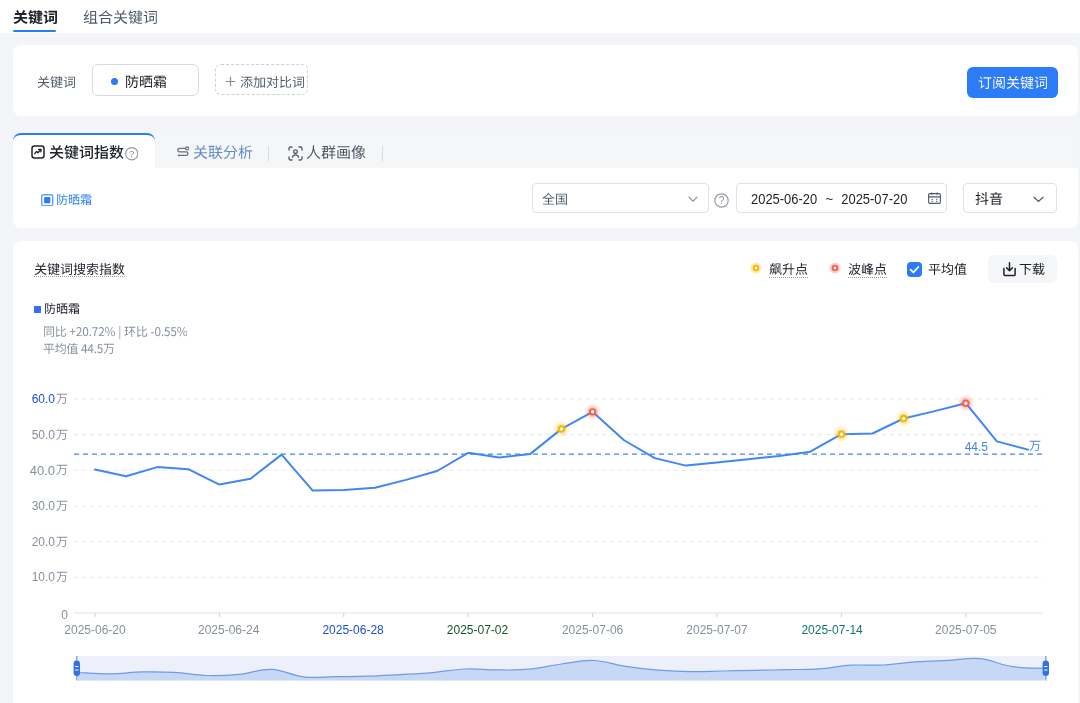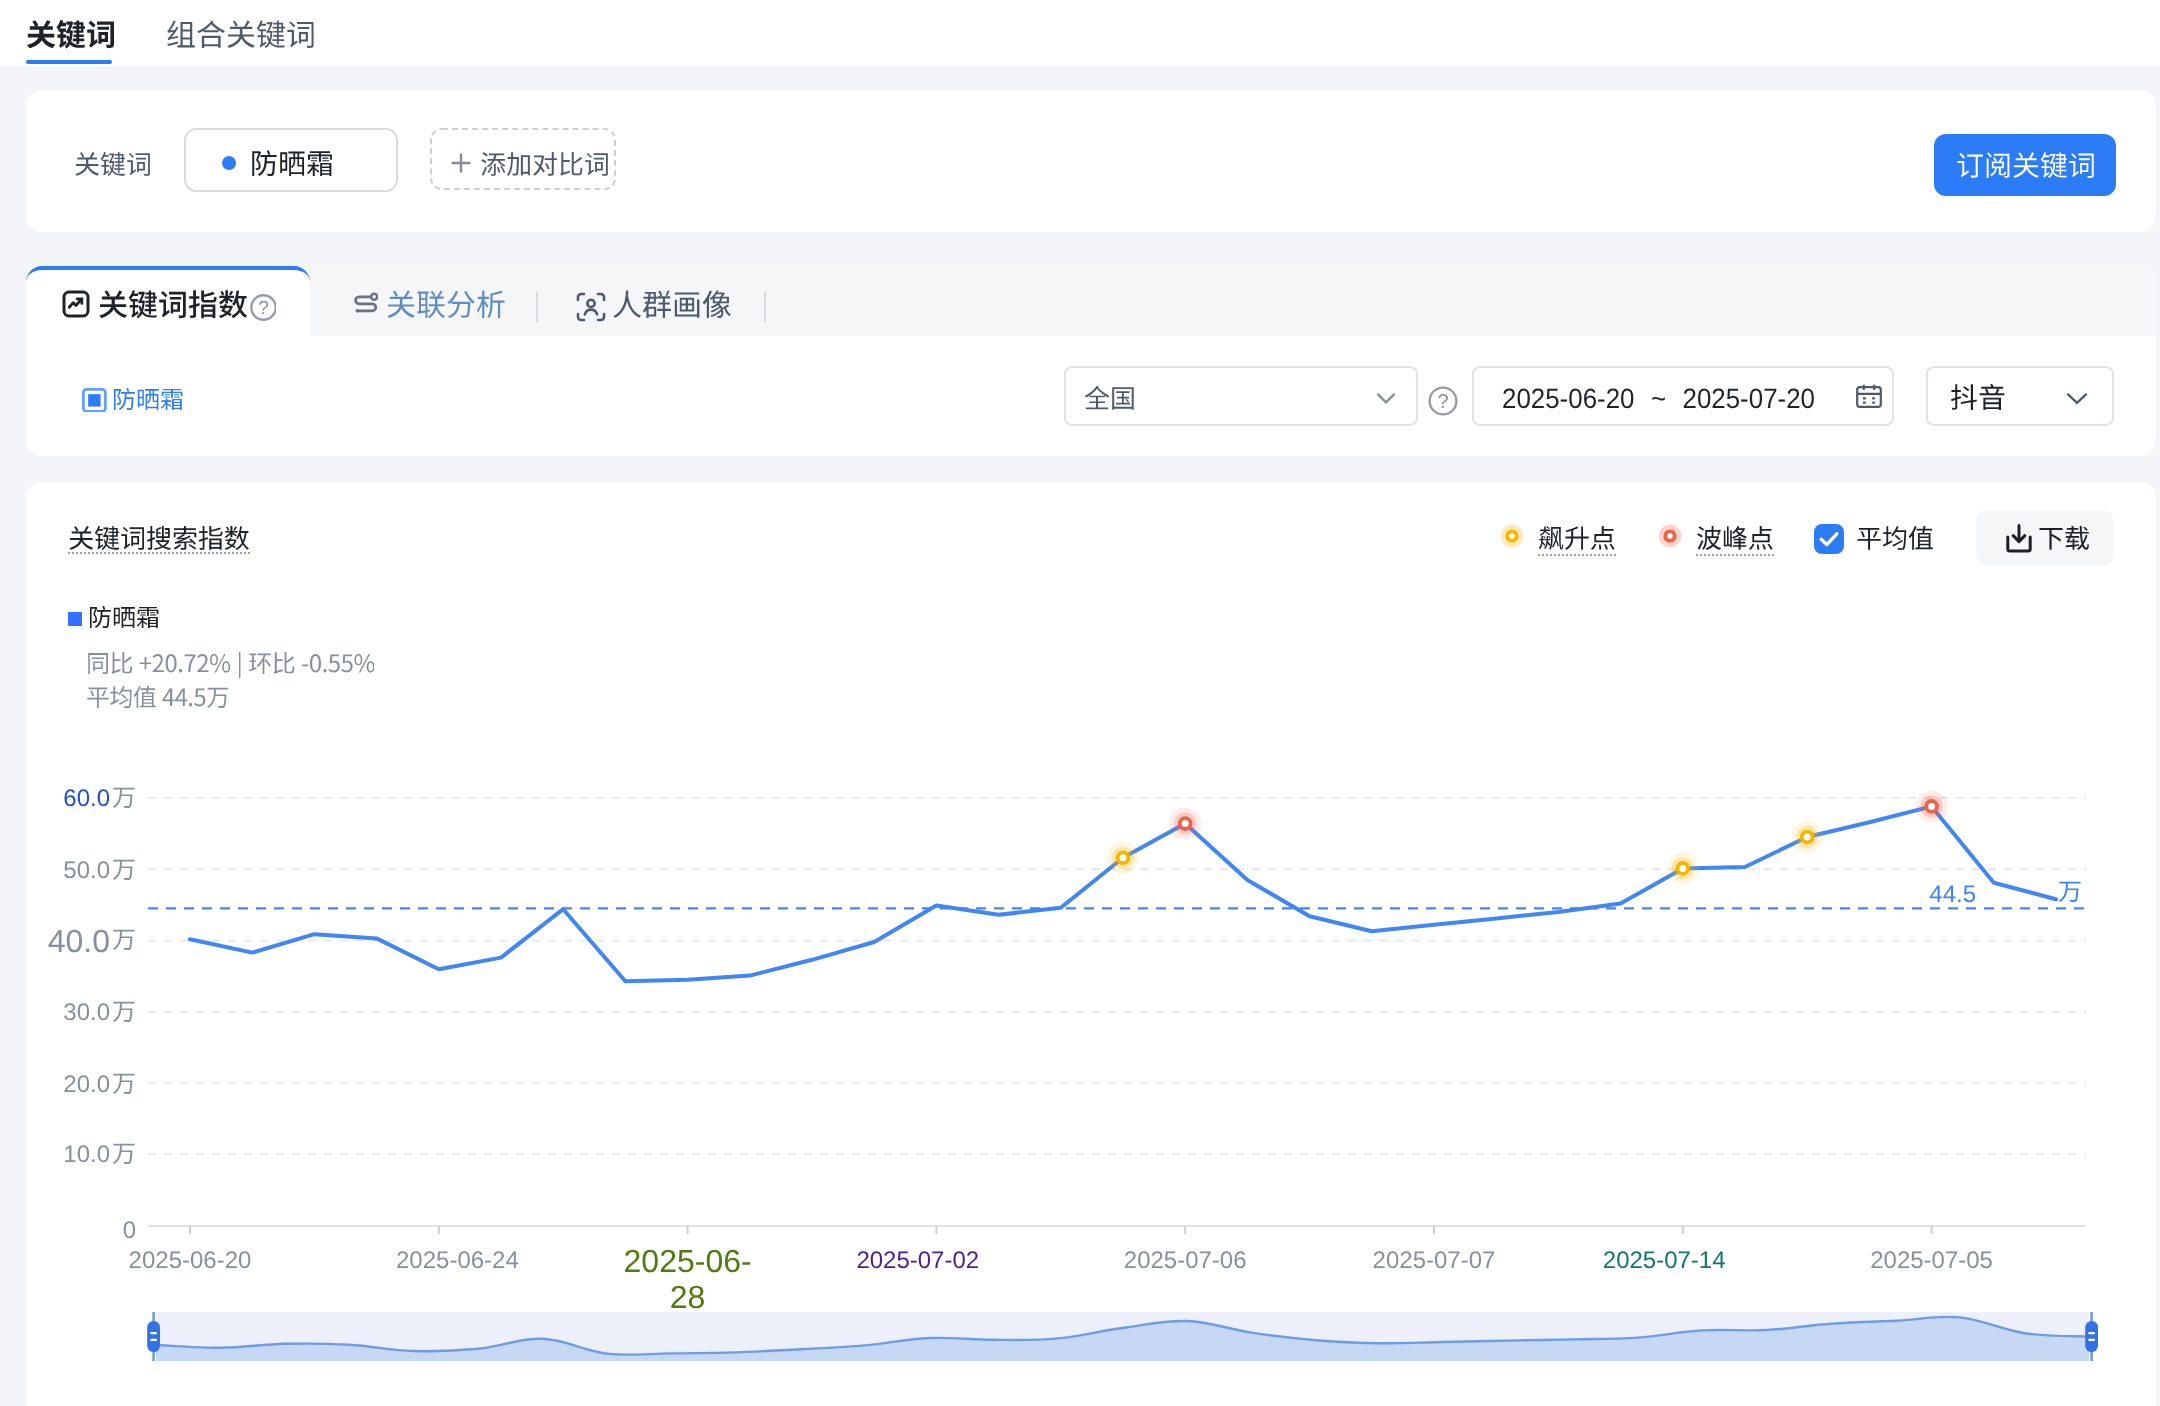--- a/index.html
+++ b/index.html
@@ -194,36 +194,36 @@
     <path fill="#86909c" d="M0.7 -9.2V-8.3H4C3.9 -5.2 3.7 -1.5 0.4 0.3C0.6 0.5 0.9 0.7 1.1 1C3.4 -0.3 4.3 -2.6 4.7 -5H9.2C9 -1.8 8.8 -0.4 8.5 -0.1C8.3 0 8.2 0 7.9 0C7.6 0 6.7 0 5.8 -0C6 0.2 6.1 0.6 6.1 0.8C6.9 0.9 7.8 0.9 8.2 0.9C8.7 0.8 9 0.7 9.3 0.4C9.7 -0.1 9.9 -1.5 10.2 -5.4C10.2 -5.5 10.2 -5.8 10.2 -5.8H4.8C4.9 -6.7 4.9 -7.5 4.9 -8.3H11.3V-9.2Z"></path>
   </svg>
 <div class="abs" style="left:0;top:534.6px;width:55px;text-align:right;font-size:12px;color:#86909c">20.0</div>
 <svg style="position:absolute;left:56px;top:534.6px" width="12.0" height="14.2" viewBox="0 -11.04 12.0 14.16">
     <path fill="#86909c" d="M0.7 -9.2V-8.3H4C3.9 -5.2 3.7 -1.5 0.4 0.3C0.6 0.5 0.9 0.7 1.1 1C3.4 -0.3 4.3 -2.6 4.7 -5H9.2C9 -1.8 8.8 -0.4 8.5 -0.1C8.3 0 8.2 0 7.9 0C7.6 0 6.7 0 5.8 -0C6 0.2 6.1 0.6 6.1 0.8C6.9 0.9 7.8 0.9 8.2 0.9C8.7 0.8 9 0.7 9.3 0.4C9.7 -0.1 9.9 -1.5 10.2 -5.4C10.2 -5.5 10.2 -5.8 10.2 -5.8H4.8C4.9 -6.7 4.9 -7.5 4.9 -8.3H11.3V-9.2Z"></path>
   </svg>
 <div class="abs" style="left:0;top:499.0px;width:55px;text-align:right;font-size:12px;color:#86909c">30.0</div>
 <svg style="position:absolute;left:56px;top:498.9px" width="12.0" height="14.2" viewBox="0 -11.04 12.0 14.16">
     <path fill="#86909c" d="M0.7 -9.2V-8.3H4C3.9 -5.2 3.7 -1.5 0.4 0.3C0.6 0.5 0.9 0.7 1.1 1C3.4 -0.3 4.3 -2.6 4.7 -5H9.2C9 -1.8 8.8 -0.4 8.5 -0.1C8.3 0 8.2 0 7.9 0C7.6 0 6.7 0 5.8 -0C6 0.2 6.1 0.6 6.1 0.8C6.9 0.9 7.8 0.9 8.2 0.9C8.7 0.8 9 0.7 9.3 0.4C9.7 -0.1 9.9 -1.5 10.2 -5.4C10.2 -5.5 10.2 -5.8 10.2 -5.8H4.8C4.9 -6.7 4.9 -7.5 4.9 -8.3H11.3V-9.2Z"></path>
   </svg>
-<div class="abs" style="left:0;top:463.3px;width:55px;text-align:right;font-size:16px;color:#86909c">40.0</div>
+<div class="abs" style="left:0;top:463.3px;width:55px;text-align:right;font-size:13px;color:#86909c">40.0</div>
 <svg style="position:absolute;left:56px;top:463.2px" width="12.0" height="14.2" viewBox="0 -11.04 12.0 14.16">
     <path fill="#86909c" d="M0.7 -9.2V-8.3H4C3.9 -5.2 3.7 -1.5 0.4 0.3C0.6 0.5 0.9 0.7 1.1 1C3.4 -0.3 4.3 -2.6 4.7 -5H9.2C9 -1.8 8.8 -0.4 8.5 -0.1C8.3 0 8.2 0 7.9 0C7.6 0 6.7 0 5.8 -0C6 0.2 6.1 0.6 6.1 0.8C6.9 0.9 7.8 0.9 8.2 0.9C8.7 0.8 9 0.7 9.3 0.4C9.7 -0.1 9.9 -1.5 10.2 -5.4C10.2 -5.5 10.2 -5.8 10.2 -5.8H4.8C4.9 -6.7 4.9 -7.5 4.9 -8.3H11.3V-9.2Z"></path>
   </svg>
 <div class="abs" style="left:0;top:427.6px;width:55px;text-align:right;font-size:12px;color:#86909c">50.0</div>
 <svg style="position:absolute;left:56px;top:427.6px" width="12.0" height="14.2" viewBox="0 -11.04 12.0 14.16">
     <path fill="#86909c" d="M0.7 -9.2V-8.3H4C3.9 -5.2 3.7 -1.5 0.4 0.3C0.6 0.5 0.9 0.7 1.1 1C3.4 -0.3 4.3 -2.6 4.7 -5H9.2C9 -1.8 8.8 -0.4 8.5 -0.1C8.3 0 8.2 0 7.9 0C7.6 0 6.7 0 5.8 -0C6 0.2 6.1 0.6 6.1 0.8C6.9 0.9 7.8 0.9 8.2 0.9C8.7 0.8 9 0.7 9.3 0.4C9.7 -0.1 9.9 -1.5 10.2 -5.4C10.2 -5.5 10.2 -5.8 10.2 -5.8H4.8C4.9 -6.7 4.9 -7.5 4.9 -8.3H11.3V-9.2Z"></path>
   </svg>
 <div class="abs" style="left:0;top:391.9px;width:55px;text-align:right;font-size:12px;color:#1d4ed8">60.0</div>
 <svg style="position:absolute;left:56px;top:391.9px" width="12.0" height="14.2" viewBox="0 -11.04 12.0 14.16">
     <path fill="#86909c" d="M0.7 -9.2V-8.3H4C3.9 -5.2 3.7 -1.5 0.4 0.3C0.6 0.5 0.9 0.7 1.1 1C3.4 -0.3 4.3 -2.6 4.7 -5H9.2C9 -1.8 8.8 -0.4 8.5 -0.1C8.3 0 8.2 0 7.9 0C7.6 0 6.7 0 5.8 -0C6 0.2 6.1 0.6 6.1 0.8C6.9 0.9 7.8 0.9 8.2 0.9C8.7 0.8 9 0.7 9.3 0.4C9.7 -0.1 9.9 -1.5 10.2 -5.4C10.2 -5.5 10.2 -5.8 10.2 -5.8H4.8C4.9 -6.7 4.9 -7.5 4.9 -8.3H11.3V-9.2Z"></path>
   </svg>
 <div class="abs" style="left:13px;top:608.0px;width:55px;text-align:right;font-size:12px;color:#86909c">0</div>
 <div class="abs" style="left:55.0px;top:623px;width:80px;text-align:center;font-size:12px;color:#86909c">2025-06-20</div>
 <div class="abs" style="left:179.4px;top:623px;width:80px;text-align:right;font-size:12px;color:#86909c">2025-06-24</div>
-<div class="abs" style="left:303.8px;top:623px;width:80px;text-align:center;font-size:16px;color:#4d7c0f">2025-06-28</div>
-<div class="abs" style="left:428.2px;top:623px;width:80px;text-align:left;font-size:12px;color:#4c1d95">2025-07-02</div>
+<div class="abs" style="left:303.8px;top:623px;width:80px;text-align:right;font-size:12px;color:#1d4ed8">2025-06-28</div>
+<div class="abs" style="left:428.2px;top:623px;width:80px;text-align:right;font-size:12px;color:#14532d">2025-07-02</div>
 <div class="abs" style="left:552.6px;top:623px;width:80px;text-align:center;font-size:12px;color:#86909c">2025-07-06</div>
 <div class="abs" style="left:677.0px;top:623px;width:80px;text-align:center;font-size:12px;color:#86909c">2025-07-07</div>
 <div class="abs" style="left:801.4px;top:623px;width:80px;font-size:12px;color:#0f766e">2025-07-14</div>
 <div class="abs" style="left:925.8px;top:623px;width:80px;text-align:center;font-size:12px;color:#86909c">2025-07-05</div>
 <div class="abs" style="left:938px;top:440.4px;width:50px;text-align:right;font-size:12px;color:#3e82f7">44.5</div>
 <svg style="position:absolute;left:1028.6px;top:438.5px" width="12.0" height="14.2" viewBox="0 -11.04 12.0 14.16">
     <path fill="#3e82f7" d="M0.7 -9.2V-8.3H4C3.9 -5.2 3.7 -1.5 0.4 0.3C0.6 0.5 0.9 0.7 1.1 1C3.4 -0.3 4.3 -2.6 4.7 -5H9.2C9 -1.8 8.8 -0.4 8.5 -0.1C8.3 0 8.2 0 7.9 0C7.6 0 6.7 0 5.8 -0C6 0.2 6.1 0.6 6.1 0.8C6.9 0.9 7.8 0.9 8.2 0.9C8.7 0.8 9 0.7 9.3 0.4C9.7 -0.1 9.9 -1.5 10.2 -5.4C10.2 -5.5 10.2 -5.8 10.2 -5.8H4.8C4.9 -6.7 4.9 -7.5 4.9 -8.3H11.3V-9.2Z"></path>
   </svg>
 </body></html>

